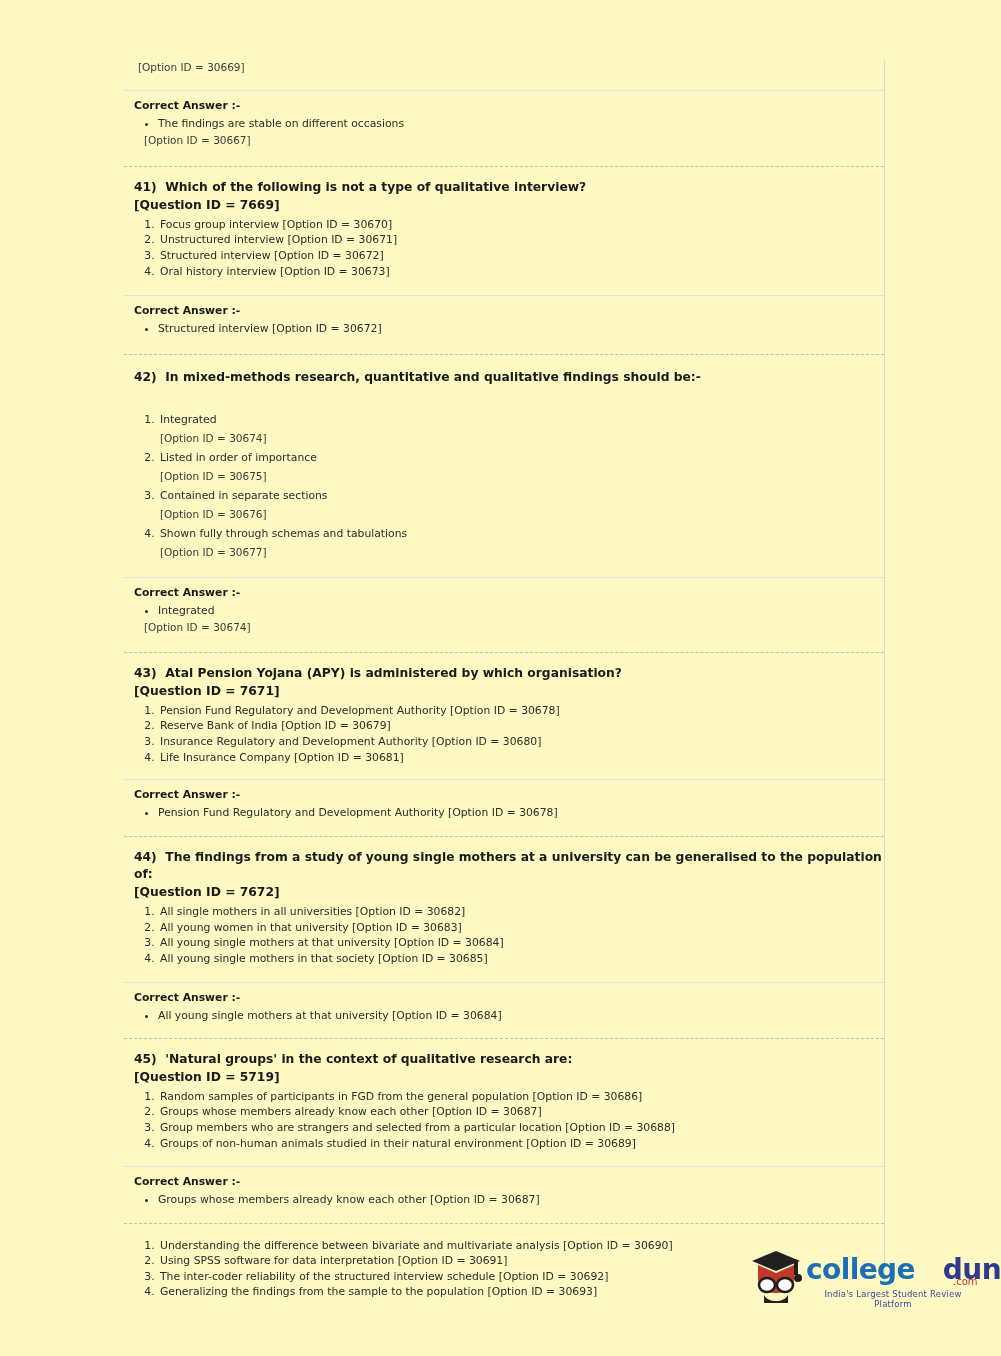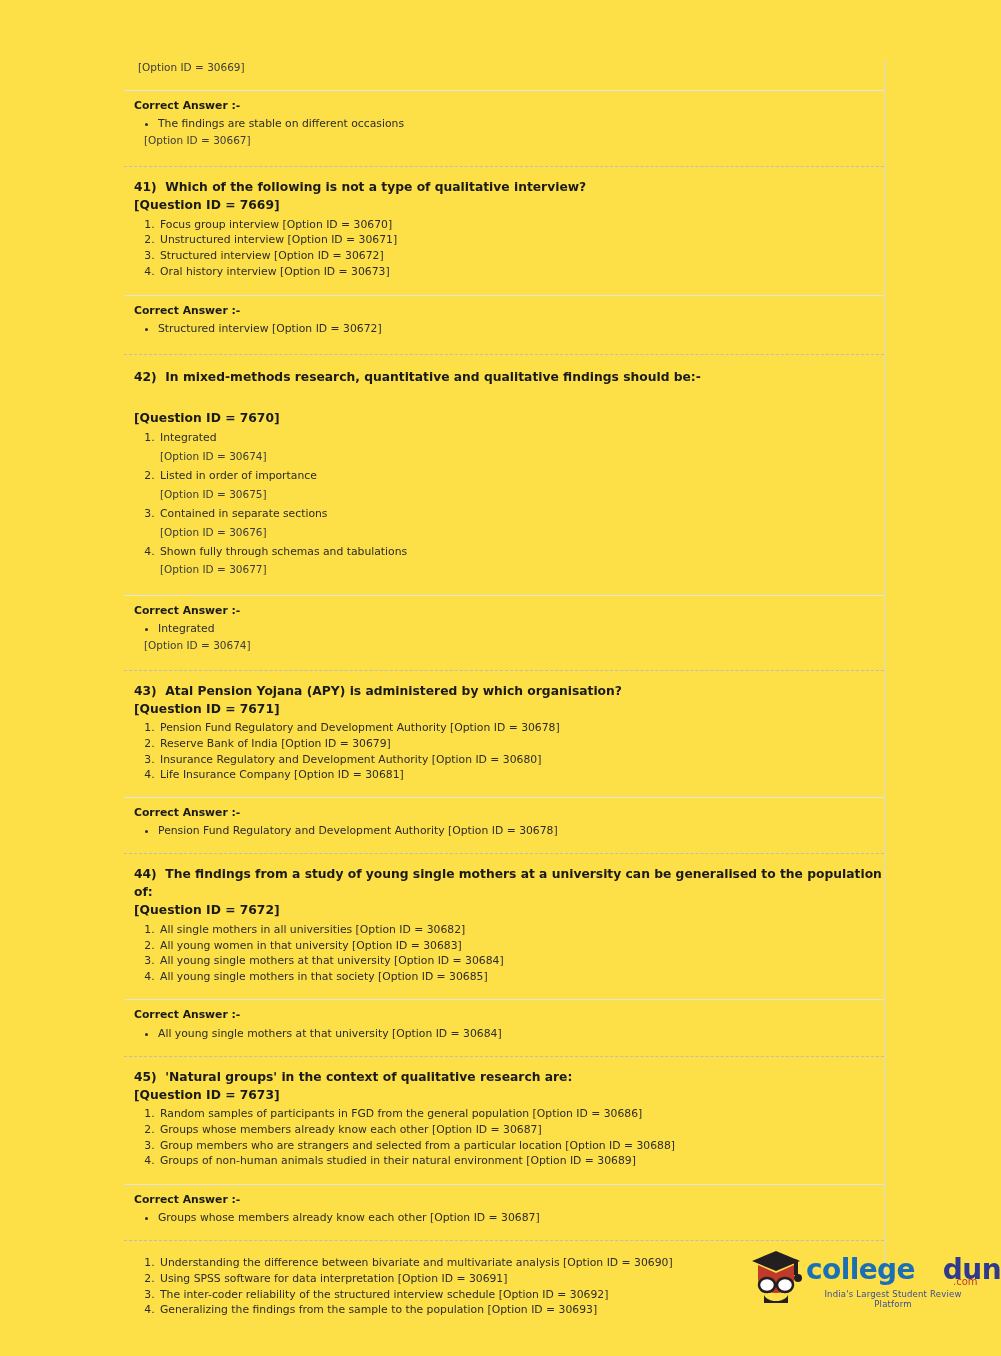--- a/index.html
+++ b/index.html
@@ -13,21 +13,21 @@
     font-family: "DejaVu Sans", sans-serif;
     color: #231f20;
     position: relative;
     overflow: hidden;
   }
   .page {
     position: absolute;
     left: 0; top: 0;
     width: 1001px;
     height: 1356px;
-    background: #fde047;
+    background: #fef9c3;
   }
   .content {
     position: absolute;
     left: 124px;
     top: 60px;
     width: 760px;
   }
   
   .vrule {
     position: absolute;
@@ -214,21 +214,20 @@
     </div>
     <div class="sep"></div>
 
     <div class="block pad">
       <div style="height:7px"></div>
       <div class="qtitle">
         <span>42)</span>&nbsp;
         <span>In mixed-methods research, quantitative and qualitative findings should be:-</span>
       </div>
       <div style="height:24px"></div>
-      <div class="qid">[Question ID = 7670]</div>
       <ol class="opts spaced">
         <li>
           <span>Integrated</span>
           <div class="sub-optid">[Option ID = 30674]</div>
         </li>
         <li>
           <span>Listed in order of importance</span>
           <div class="sub-optid">[Option ID = 30675]</div>
         </li>
         <li>
@@ -302,21 +301,21 @@
       <div style="height:7px"></div>
     </div>
     <div class="sep"></div>
 
     <div class="block pad">
       <div style="height:5px"></div>
       <div class="qtitle">
         <span>45)</span>&nbsp;
         <span>'Natural groups' in the context of qualitative research are:</span>
       </div>
-      <div class="qid">[Question ID = 7673]</div>
+      <div class="qid">[Question ID = 5719]</div>
       <ol class="opts">
         <li>Random samples of participants in FGD from the general population [Option ID = 30686]</li>
         <li>Groups whose members already know each other [Option ID = 30687]</li>
         <li>Group members who are strangers and selected from a particular location [Option ID = 30688]</li>
         <li>Groups of non-human animals studied in their natural environment [Option ID = 30689]</li>
       </ol>
       <div style="height:8px"></div>
     </div>
     <div class="sep-solid"></div>
     <div class="block pad">

